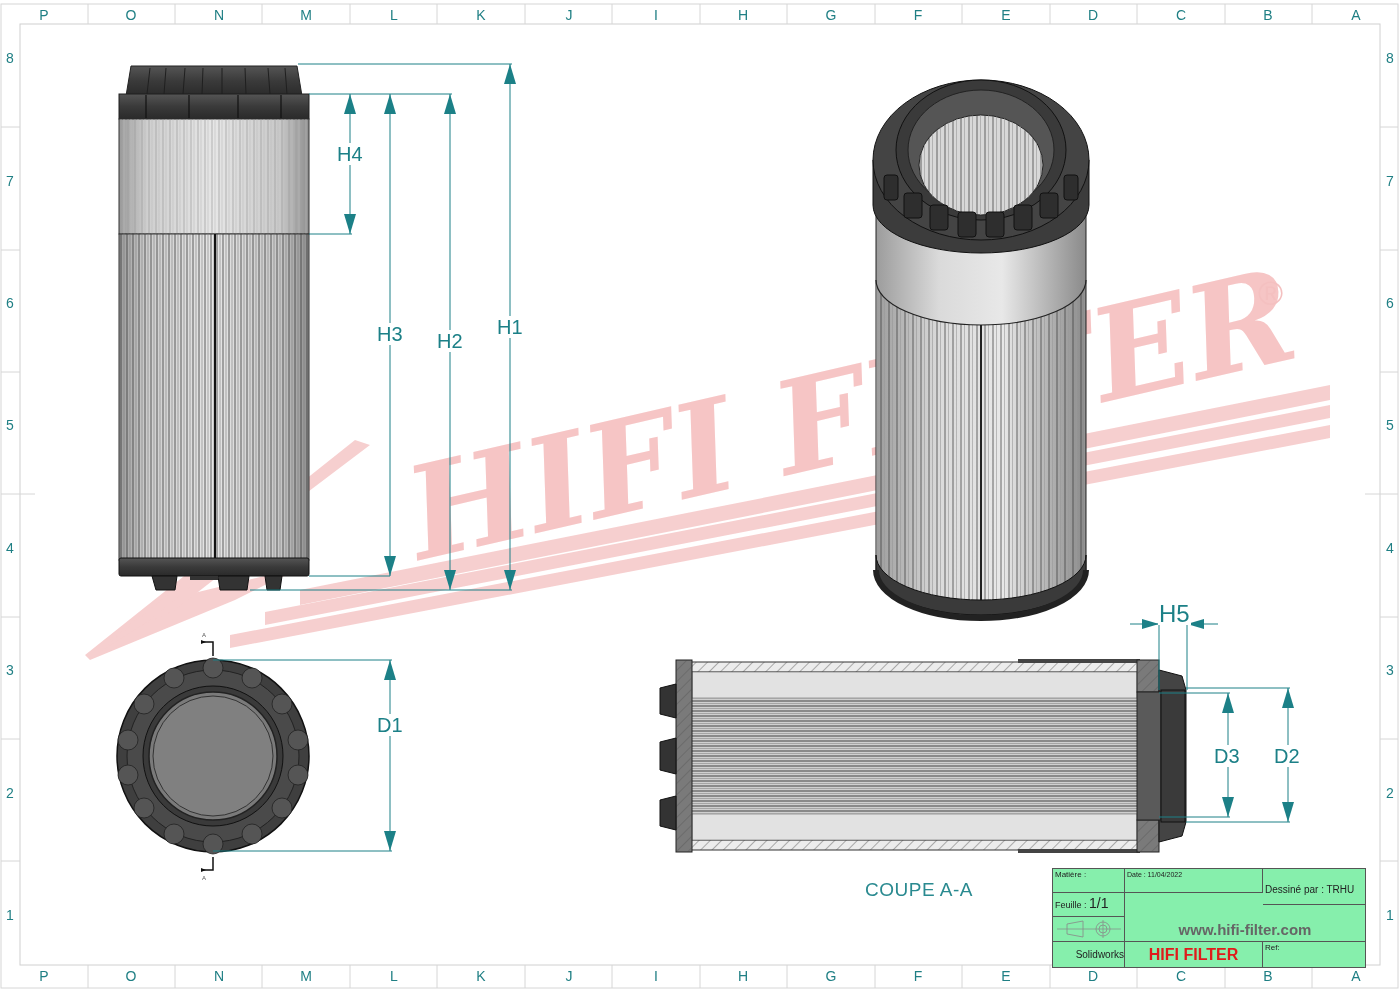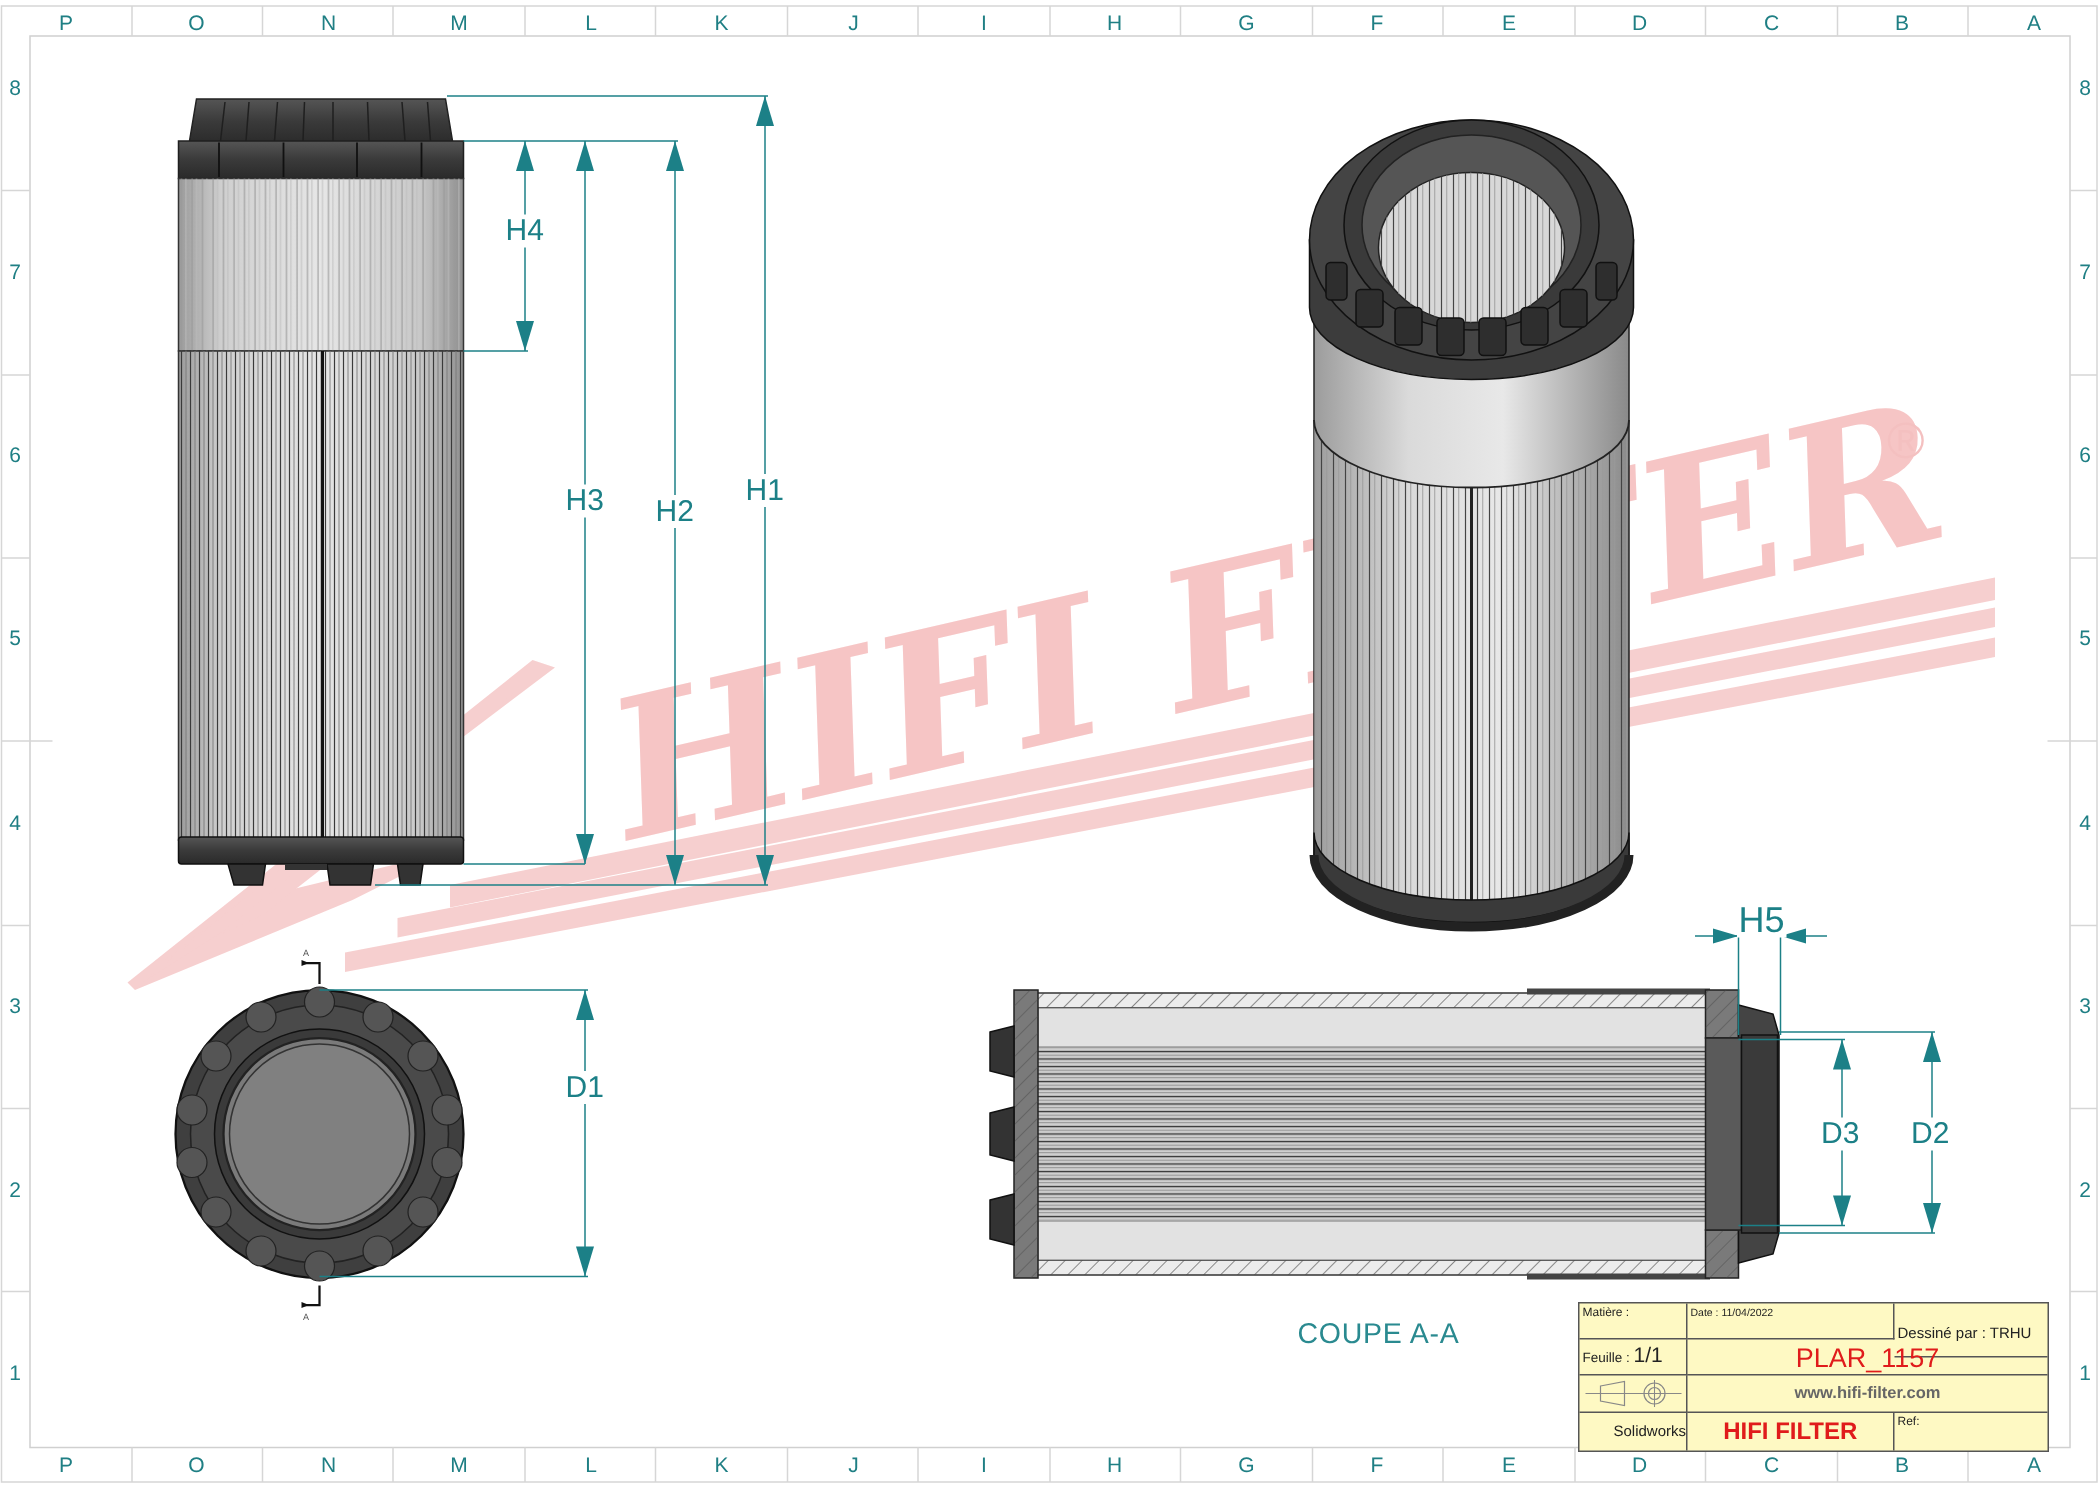--- a/index.html
+++ b/index.html
@@ -3,21 +3,21 @@
 <meta charset="utf-8">
 <style>
   html, body { margin:0; padding:0; background:#ffffff; }
   body { width:1400px; height:990px; position:relative; overflow:hidden; font-family:"Liberation Sans", sans-serif; }
   .frame { position:absolute; left:0; top:0; width:1400px; height:990px; }
   .col-label, .row-label { position:absolute; color:#1f7f84; font-size:14px; text-align:center; font-family:"Liberation Sans", sans-serif; }
   .col-label { width:40px; height:20px; line-height:20px; }
   .row-label { width:20px; height:20px; line-height:20px; }
   .dim-label { position:absolute; color:#1c8087; font-size:20px; font-family:"Liberation Sans", sans-serif; background:#ffffff; padding:0 1px; line-height:22px; }
   .coupe { position:absolute; left:865px; top:869px; color:#2a8a90; font-size:19px; letter-spacing:0.5px;margin-top:10px; }
-  .titleblock { position:absolute; left:1052px; top:868px; width:312px; height:98px; border:1px solid #555; background:#fef9c3; }
+  .titleblock { position:absolute; left:1052px; top:868px; width:312px; height:98px; border:1px solid #555; background:#86efac; }
   .tb-cell { position:absolute; border-right:1px solid #555; border-bottom:1px solid #555; box-sizing:border-box; overflow:hidden; }
   .tb-small { font-size:8px; color:#222; padding:1px 2px; }
   .tb-med { font-size:10px; color:#222; padding:3px 2px; }
   .tb-red { color:#e01b1b; }
   .tb-grey { color:#666; font-weight:bold; }
 </style>
 </head>
 <body>
 
 <svg class="frame" width="1400" height="990" viewBox="0 0 1400 990">
@@ -406,31 +406,30 @@
     <span style="font-size:7px">Date : 11/04/2022</span>
   </div>
   <div class="tb-cell tb-med" style="left:210px;top:12px;width:102px;height:24px;border-right:none">
     <span>Dessiné par : TRHU</span>
   </div>
 
   <div class="tb-cell" style="left:0;top:24px;width:72px;height:24px;padding:2px 2px;font-size:9px;color:#222">
     <span>Feuille :</span>
     <span style="font-size:14px">1/1</span>
   </div>
-  <div class="tb-cell tb-red" style="left:72px;top:24px;width:240px;height:24px;border-right:none;text-align:center;font-size:18px;line-height:24px">PLAR_1157</div>
 
   <div class="tb-cell" style="left:0;top:48px;width:72px;height:25px">
     <svg width="72" height="25">
       <line x1="4" y1="12" x2="68" y2="12" stroke="#888" stroke-width="0.7"></line>
       <polygon points="14,7 30,4 30,20 14,17" fill="none" stroke="#888" stroke-width="0.8"></polygon>
       <circle cx="50" cy="12" r="7" fill="none" stroke="#888" stroke-width="0.8"></circle>
       <circle cx="50" cy="12" r="4" fill="none" stroke="#888" stroke-width="0.8"></circle>
       <line x1="50" y1="3" x2="50" y2="21" stroke="#888" stroke-width="0.7"></line>
     </svg>
   </div>
-  <div class="tb-cell tb-grey" style="left:72px;top:48px;width:240px;height:25px;border-right:none;text-align:center;font-size:11px;line-height:25px">www.hifi-filter.com</div>
+  <div class="tb-cell tb-grey" style="left:72px;top:48px;width:240px;height:25px;border-right:none;text-align:center;font-size:15px;line-height:25px">www.hifi-filter.com</div>
 
   <div class="tb-cell" style="left:0;top:73px;width:72px;height:25px;border-bottom:none;text-align:right;font-size:10px;line-height:25px;color:#222">Solidworks</div>
   <div class="tb-cell tb-red" style="left:72px;top:73px;width:138px;height:25px;border-bottom:none;text-align:center;font-size:16px;font-weight:bold;line-height:25px">HIFI FILTER</div>
   <div class="tb-cell tb-small" style="left:210px;top:73px;width:102px;height:25px;border-right:none;border-bottom:none">
     <span>Ref:</span>
   </div>
 </div>
 
 </body></html>

